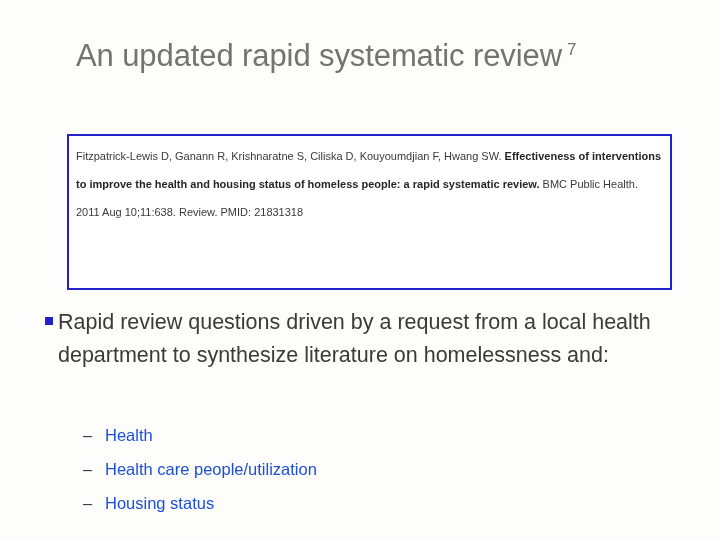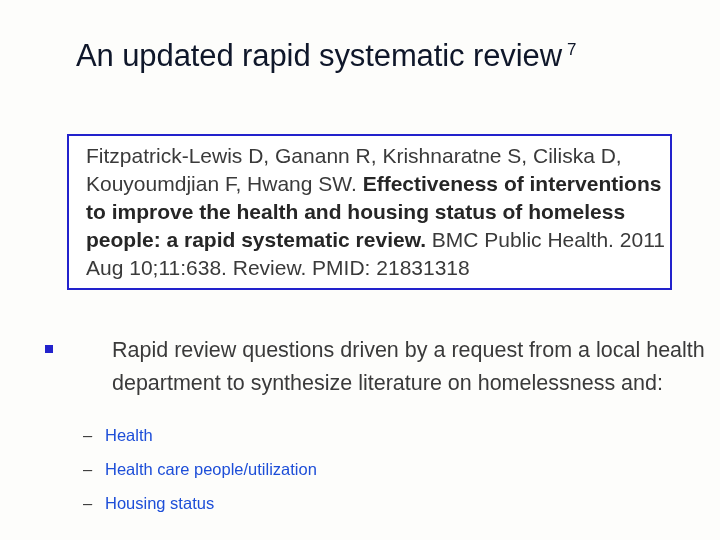--- a/index.html
+++ b/index.html
@@ -25,21 +25,21 @@
   }
 
   
   #slide-title {
     position: absolute;
     left: 76px;
     top: 36px;
     width: 610px;
     font-size: 31px;
     line-height: 40px;
-    color: #0f172a;
+    color: #737373;
     font-weight: normal;
     letter-spacing: -0.1px;
     white-space: nowrap;
   }
   #slide-title .sup {
     font-size: 17px;
     vertical-align: super;
     line-height: 0;
     margin-left: 5px;
   }
@@ -53,43 +53,41 @@
     height: 156px;
     box-sizing: border-box;
     border: 2px solid #2222cc;
     background: #ffffff;
   }
   #citation-text {
     position: absolute;
     left: 7px;
     top: 6px;
     width: 586px;
-    font-size: 21px;
+    font-size: 11px;
     line-height: 28px;
     color: #3a3a3a;
     text-align: left;
-    margin-left: 10px;
   }
   #citation-text .b {
     font-weight: bold;
     color: #262626;
   }
 
   
   #bullet-list {
     position: absolute;
     left: 0;
     top: 306px;
     width: 720px;
   }
   .bullet-row {
     position: relative;
-    padding-left: 112px;
+    padding-left: 58px;
     margin-bottom: 2px;
-    margin-top: 28px;
   }
   .bullet-marker {
     position: absolute;
     left: 45px;
     top: 11px;
     width: 8px;
     height: 8px;
     background: #2222cc;
   }
   .bullet-text {

